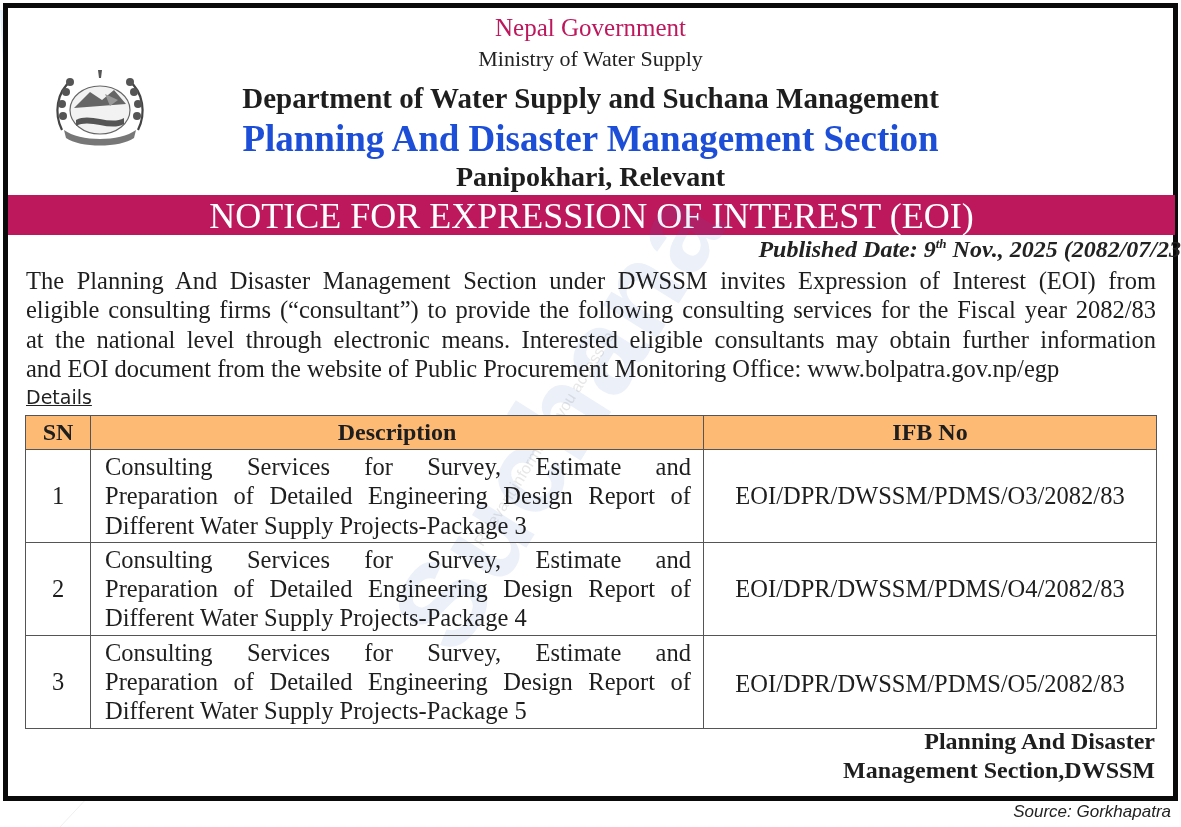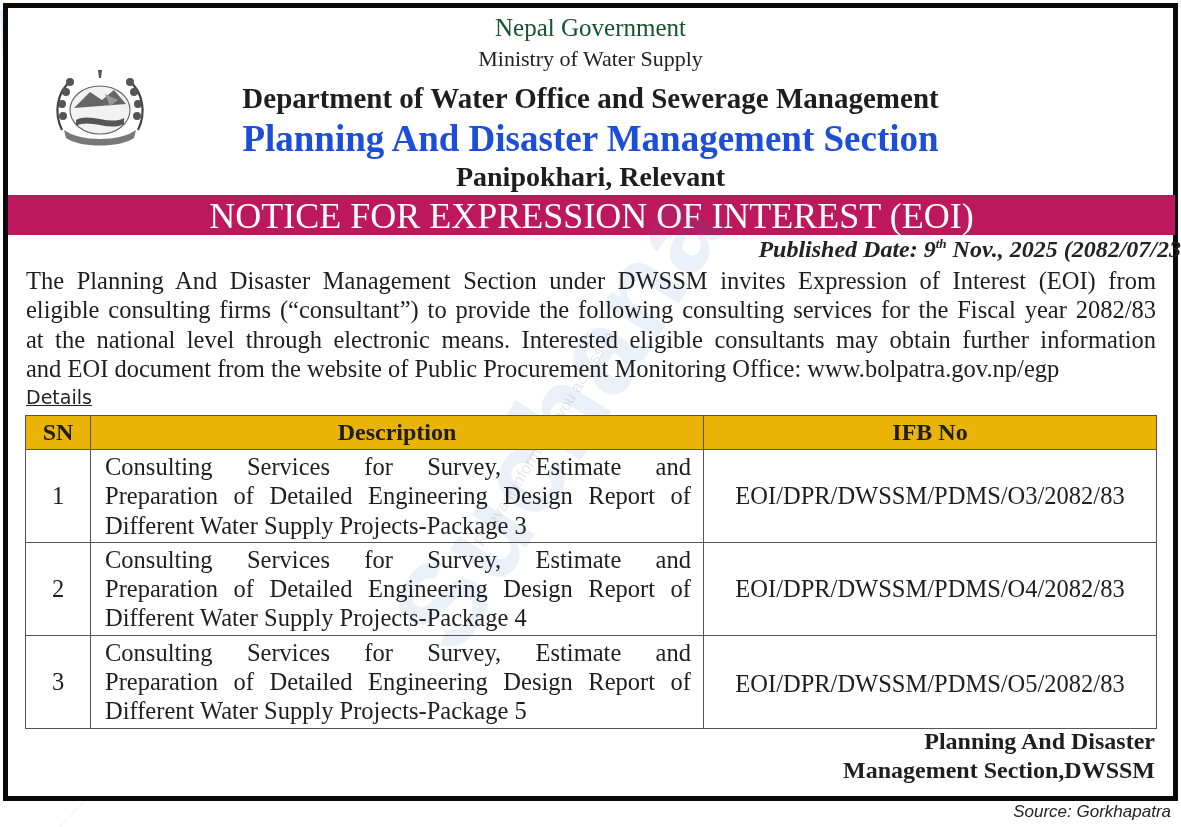--- a/index.html
+++ b/index.html
@@ -10,21 +10,21 @@
     color:#1a1a1a;
   }
   .frame {
     position:absolute; left:3px; top:3px; width:1165px; height:788px;
     border:5px solid #0a0a0a; background:#ffffff;
   }
   .logo {
     position:absolute; left:50px; top:62px; width:100px; height:90px;
   }
   .hdr { position:absolute; left:0; width:1181px; text-align:center; white-space:nowrap; }
-  .h1 { top:14px; font-size:25px; color:#14532d; }
+  .h1 { top:14px; font-size:25px; color:#be185d; }
   .h2 { top:46px; font-size:22px; color:#222; }
   .h3 { top:82px; font-size:29px; font-weight:bold; color:#1e1e1e; }
   .h4 { top:117px; font-size:37px; font-weight:bold; color:#1d4ed8; }
   .h5 { top:161px; font-size:28px; font-weight:bold; color:#1e1e1e; }
   .banner {
     position:absolute; left:8px; top:195px; width:1167px; height:40px;
     background:#be185d; color:#fff; text-align:center;
     font-size:36px; line-height:42px; white-space:nowrap;
     transform-origin:center; letter-spacing:0px;
   }
@@ -44,21 +44,21 @@
     position:absolute; left:26px; top:386px;
     font-family:"DejaVu Sans", "Liberation Sans", sans-serif;
     font-size:19px; text-decoration:underline; color:#222;
   }
   table.eoi {
     position:absolute; left:25px; top:415px; width:1132px;
     border-collapse:collapse; font-size:24.5px; color:#1e1e1e;
   }
   table.eoi th, table.eoi td { border:1.5px solid #555; }
   table.eoi th {
-    background:#eab308; font-weight:bold; height:33px; padding:0; font-size:24px;
+    background:#fdba74; font-weight:bold; height:33px; padding:0; font-size:24px;
   }
   table.eoi td.sn { width:62px; text-align:center; vertical-align:middle; }
   table.eoi td.desc {
     width:586px; padding:2px 12px 2px 14px; line-height:29.3px;
     text-align:justify; text-align-last:left; vertical-align:top; height:85px;
   }
   table.eoi td.desc .l1, table.eoi td.desc .l2 {
     display:block; text-align:justify; text-align-last:justify;
   }
   table.eoi td.desc .l3 { display:block; }
@@ -118,21 +118,21 @@
   <ellipse cx="50" cy="48" rx="30" ry="24" fill="#f2f2f2" stroke="#666" stroke-width="1.2"></ellipse>
   <path d="M24,46 L40,30 L52,38 L64,28 L76,42 Z" fill="#666"></path>
   <path d="M55,32 L68,38 L60,44 Z" fill="#999"></path>
   <path d="M26,58 C40,50 60,64 74,56 L74,62 C60,70 40,56 26,64 Z" fill="#555"></path>
   <path d="M14,68 C30,80 70,80 86,68 L84,76 C70,86 30,86 16,76 Z" fill="#777"></path>
   <path d="M48,8 L52,8 L51,16 L49,16 Z" fill="#555"></path>
 </svg>
 
 <div class="hdr h1">Nepal Government</div>
 <div class="hdr h2">Ministry of Water Supply</div>
-<div class="hdr h3">Department of Water Office and Sewerage Management</div>
+<div class="hdr h3">Department of Water Supply and Suchana Management</div>
 <div class="hdr h4">Planning And Disaster Management Section</div>
 <div class="hdr h5">Panipokhari, Relevant</div>
 
 <div class="banner">
   <span>NOTICE FOR EXPRESSION OF INTEREST (EOI)</span>
 </div>
 
 <div class="pubdate">
   <span>Published Date: 9</span><sup>th</sup><span> Nov., 2025 (2082/07/23</span>
 </div>

